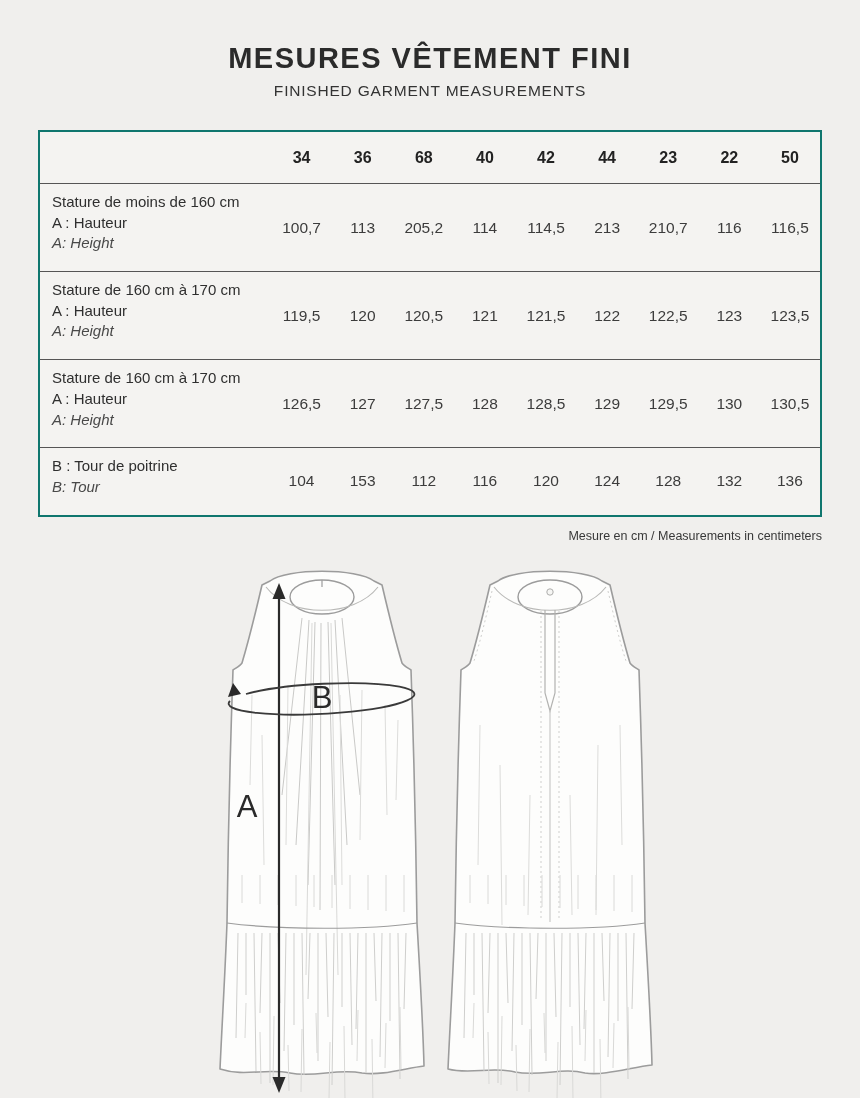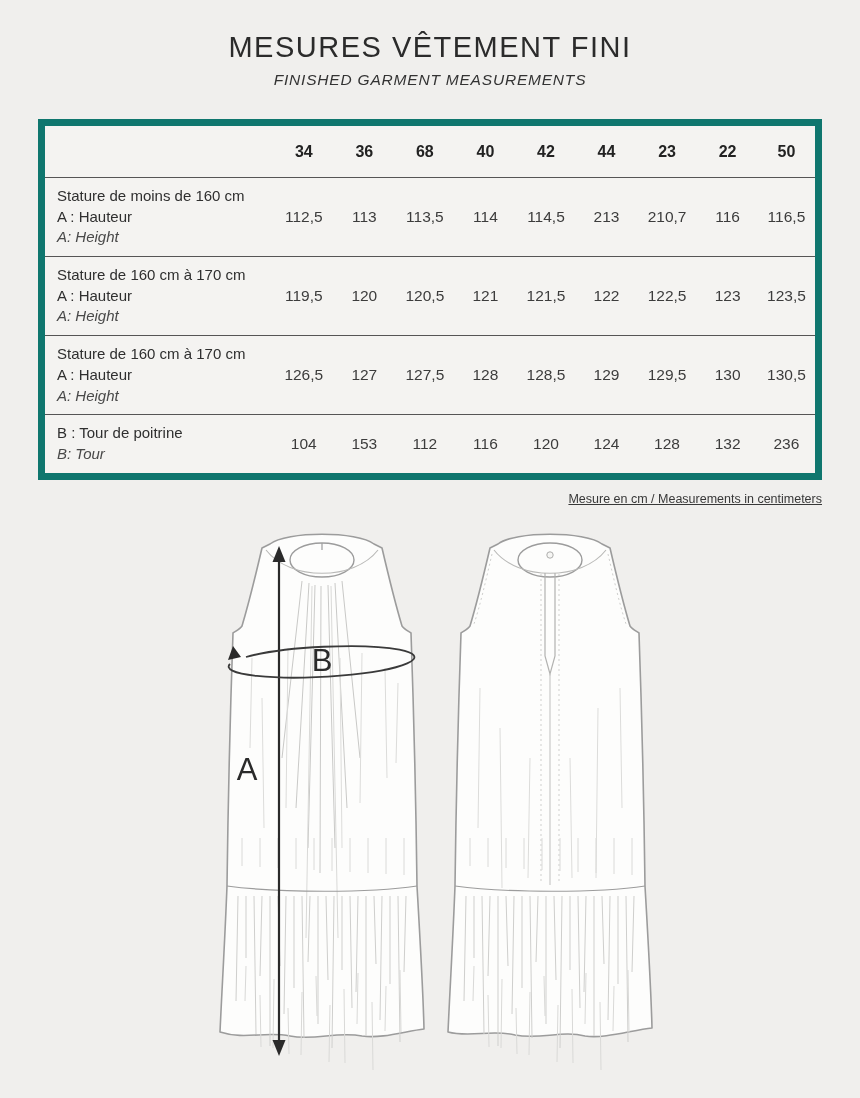--- a/index.html
+++ b/index.html
@@ -3,44 +3,44 @@
 <meta charset="utf-8">
 <style>
   html,body{margin:0;padding:0;}
   body{background:#e8e8e6;}
   .sheet{
     width:860px;height:1098px;margin:0 auto;background:#f0efed;
     font-family:"Liberation Sans",sans-serif;color:#2e2e2e;
     overflow:hidden;position:relative;
   }
   .page-title{
-    margin:0;padding-top:31px;text-align:center;
-    font-size:29px;font-weight:400;letter-spacing:1.5px;color:#2b2b2b;
+    margin:0;padding-top:42px;text-align:center;
+    font-size:29px;font-weight:700;letter-spacing:1.5px;color:#2b2b2b;
   }
   .page-subtitle{
-    margin:7px 0 0 0;text-align:center;font-style:italic;
+    margin:7px 0 0 0;text-align:center;
     font-size:15.5px;letter-spacing:.8px;font-weight:400;color:#333;
   }
   .measure-table{
     width:784px;margin:30px 38px 0 38px;border-collapse:collapse;
-    table-layout:fixed;background:#f4f3f1;border:7px solid #0f766e;
+    table-layout:fixed;background:#f4f3f1;border:2px solid #0f766e;
   }
   .measure-table col.label-col{width:232px;}
   .measure-table thead th{
     height:51px;font-size:16px;font-weight:bold;color:#222;
     text-align:center;vertical-align:middle;padding:0;
   }
   .measure-table tbody td{
     border-top:1.5px solid #555;vertical-align:middle;
   }
-  .label-cell{padding:8px 4px 8px 12px;font-size:15px;line-height:1.38;color:#2f2f2f;}
+  .label-cell{padding:8px 4px 17px 12px;font-size:15px;line-height:1.38;color:#2f2f2f;}
   .label-cell .en{font-style:italic;color:#494949;}
   .value-cell{text-align:center;font-size:15.5px;color:#3c3c3c;padding:8px 0;}
   .table-footnote{
-    margin:12px 38px 0 0;text-align:right;font-size:12.5px;color:#383838;text-decoration:underline;
+    margin:12px 38px 0 0;text-align:right;font-size:12.5px;color:#383838;
   }
   .diagram-wrap{margin-top:2px;}
   svg text.dim-label{
     font-family:"Liberation Sans",sans-serif;font-size:31px;fill:#2a2a2a;
   }
 </style>
 </head>
 <body>
 
 <div class="sheet">
@@ -66,23 +66,23 @@
           <th>50</th>
         </tr>
       </thead>
     <tbody>
         <tr>
           <td class="label-cell">
             <div class="fr">Stature de moins de 160 cm</div>
             <div class="fr">A : Hauteur</div>
             <div class="en">A: Height</div>
           </td>
-          <td class="value-cell">112,5</td>
+          <td class="value-cell">100,7</td>
           <td class="value-cell">113</td>
-          <td class="value-cell">113,5</td>
+          <td class="value-cell">205,2</td>
           <td class="value-cell">114</td>
           <td class="value-cell">114,5</td>
           <td class="value-cell">213</td>
           <td class="value-cell">210,7</td>
           <td class="value-cell">116</td>
           <td class="value-cell">116,5</td>
         </tr>
         <tr>
           <td class="label-cell">
             <div class="fr">Stature de 160 cm à 170 cm</div>
@@ -121,21 +121,21 @@
             <div class="en">B: Tour</div>
           </td>
           <td class="value-cell">104</td>
           <td class="value-cell">153</td>
           <td class="value-cell">112</td>
           <td class="value-cell">116</td>
           <td class="value-cell">120</td>
           <td class="value-cell">124</td>
           <td class="value-cell">128</td>
           <td class="value-cell">132</td>
-          <td class="value-cell">236</td>
+          <td class="value-cell">136</td>
         </tr>
       </tbody>
   </table>
 
   <div class="table-footnote">Mesure en cm / Measurements in centimeters</div>
 
   <div class="diagram-wrap">
     <svg id="dress-svg" width="860" height="590" viewBox="0 0 860 590">
 
       <g>

